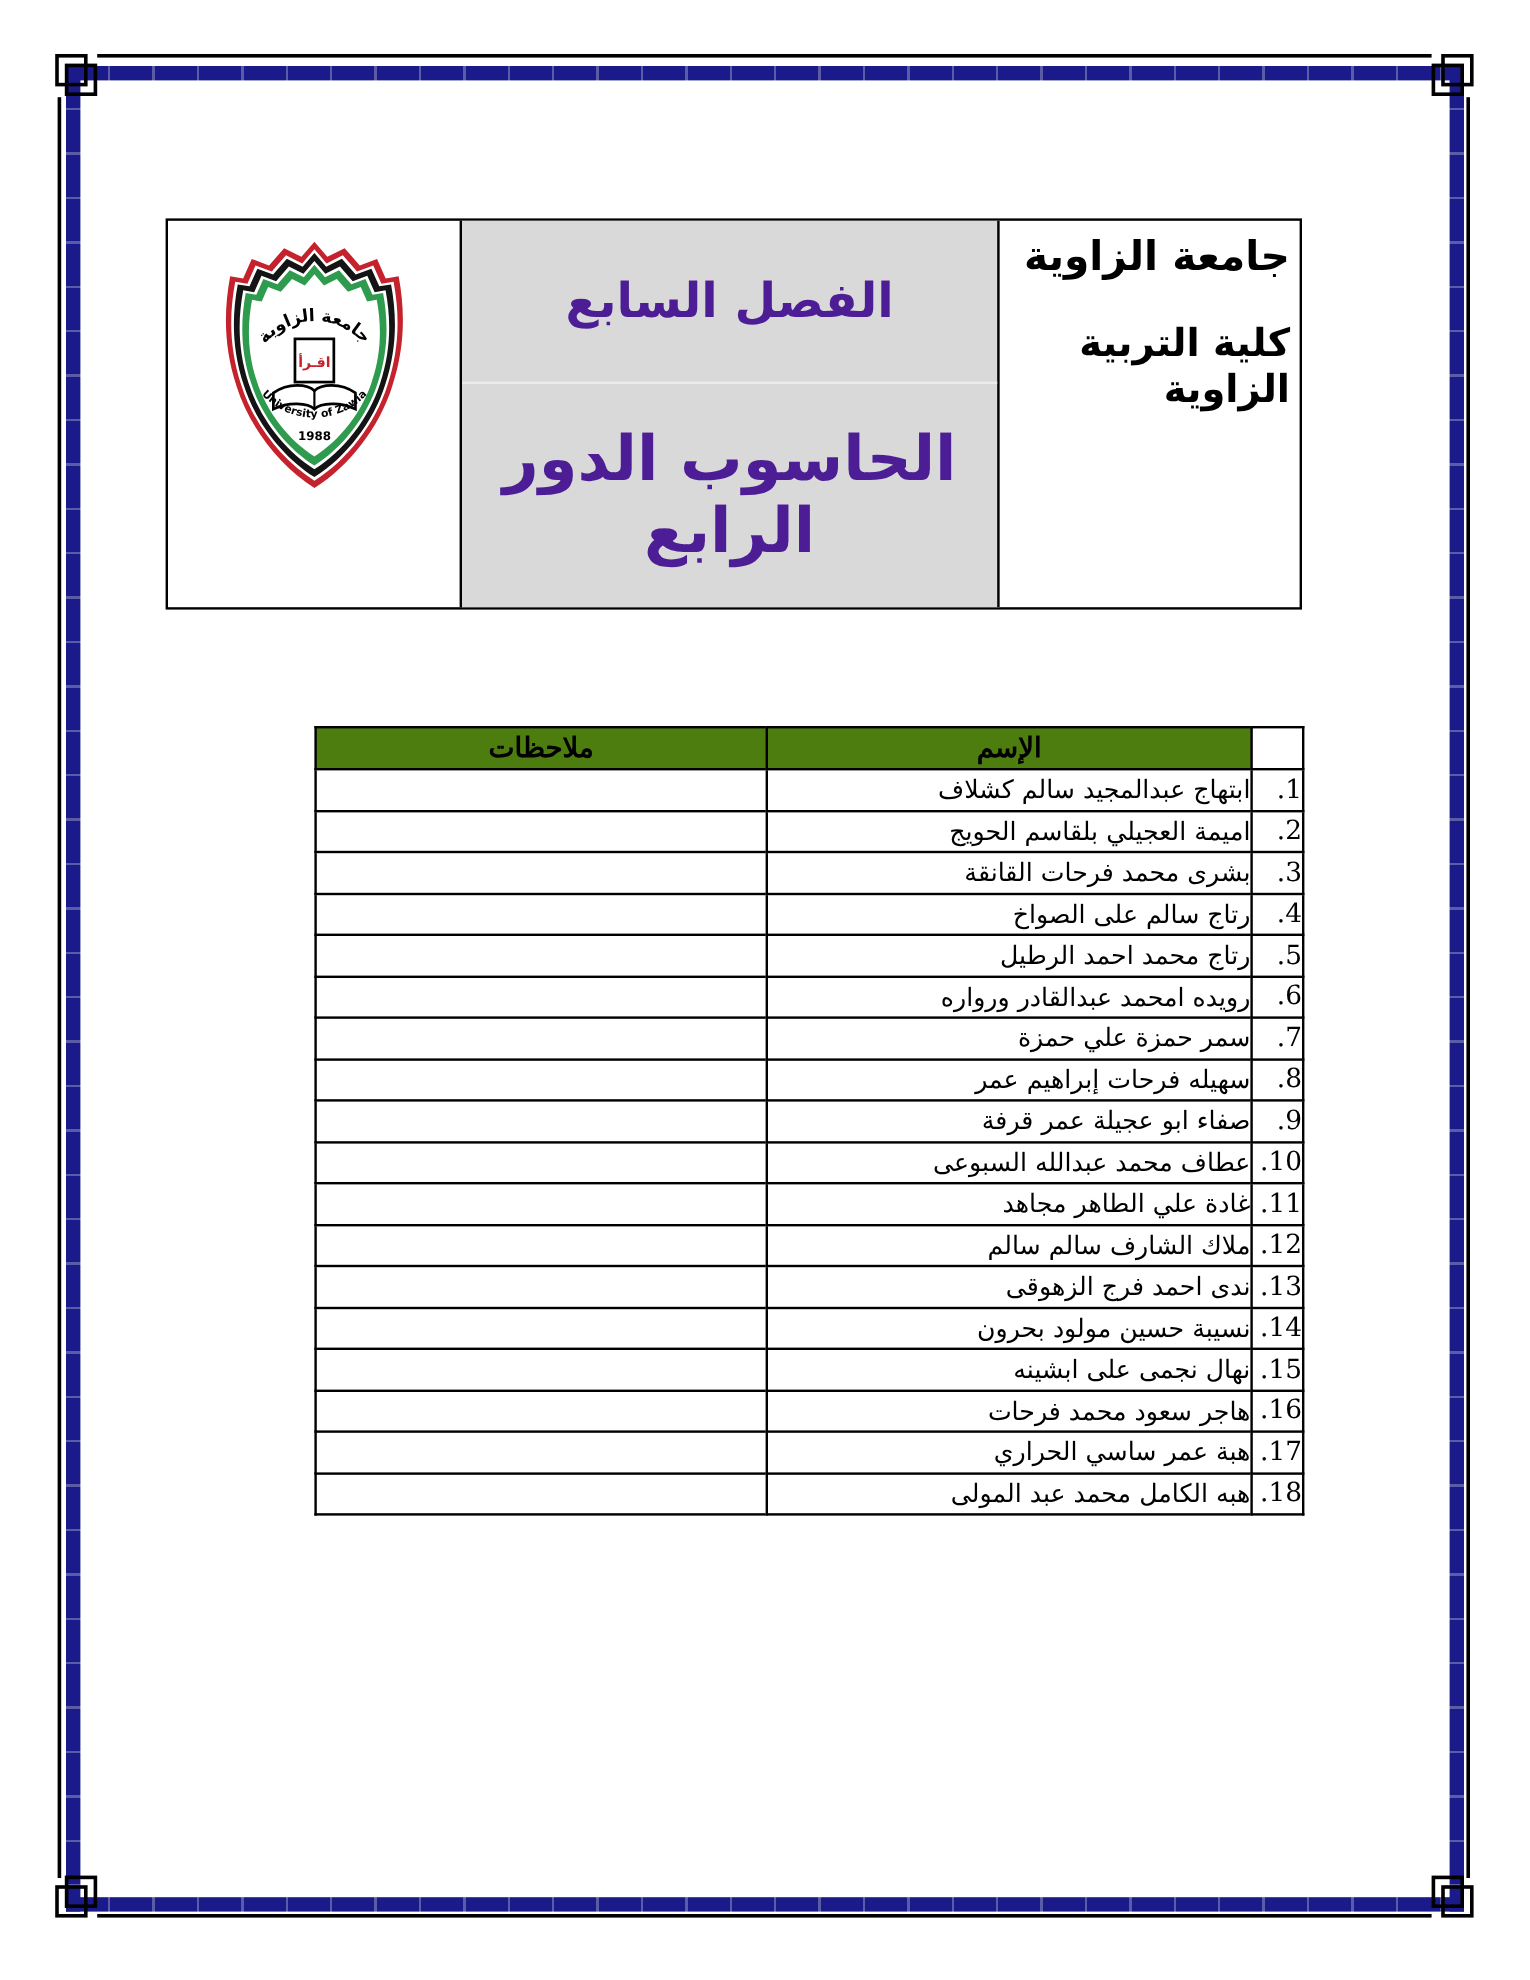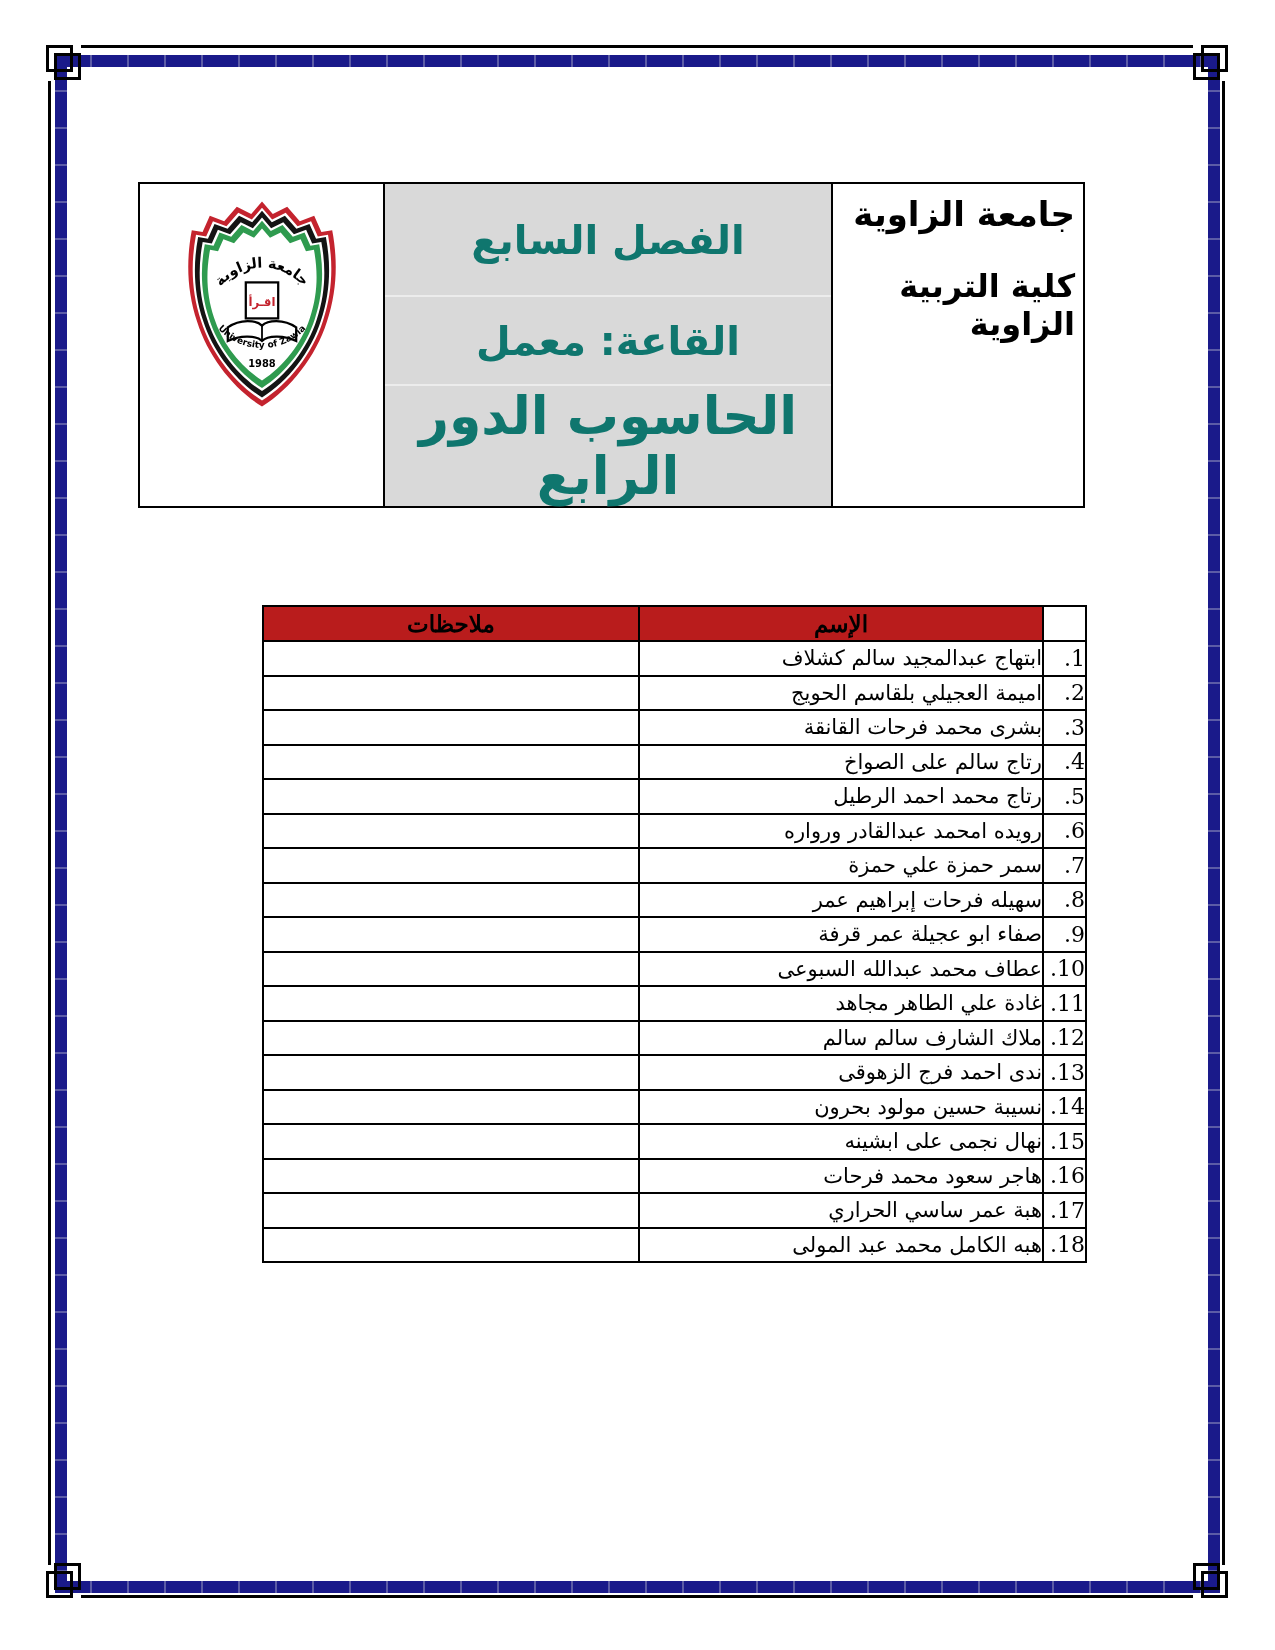--- a/index.html
+++ b/index.html
@@ -23,38 +23,38 @@
      background:repeating-linear-gradient(180deg,#1a1a8a 0 35px,#5c5ca6 35px 37px);}
   .csq{position:absolute;width:21px;height:21px;border:3px solid #000;}
 
   
   .header-table{position:absolute;left:138px;top:182px;width:947px;height:326px;
     border:2px solid #000;display:flex;box-sizing:border-box;background:#fff;}
   .h-cell{box-sizing:border-box;height:100%;}
   .logo-cell{width:245px;border-right:2px solid #000;display:flex;justify-content:center;align-items:flex-start;padding-top:12px;}
   .mid-cell{width:448px;border-right:2px solid #000;background:#d9d9d9;display:flex;flex-direction:column;}
   .mid-block{display:flex;align-items:center;justify-content:center;text-align:center;
-    font-weight:bold;font-size:40px;color:#0f766e;direction:rtl;}
+    font-weight:bold;font-size:40px;color:#4c1d95;direction:rtl;}
   .mb1{height:134px;border-bottom:2px solid #ececec;}
   .mb2{height:104px;border-bottom:2px solid #ececec;}
   .mb3{flex:1;font-size:52px;}
   .uni-cell{flex:1;direction:rtl;text-align:right;padding:10px 8px 0 4px;}
   .uni-l1{font-weight:bold;font-size:34px;line-height:1.2;}
   .uni-l2{font-weight:bold;font-size:32px;margin-top:32px;line-height:1.2;text-align:right;}
   .uni-l3{font-weight:bold;font-size:27px;margin-top:20px;line-height:1.2;}
 
   
   table.names{position:absolute;left:262px;top:605px;width:823px;direction:rtl;
     border-collapse:collapse;table-layout:fixed;
     font-family:"DejaVu Serif","Liberation Serif",serif;}
   table.names th,table.names td{border:2px solid #000;padding:0;vertical-align:middle;}
   table.names thead tr{height:35px;}
   table.names tbody tr{height:34.5px;}
   th.h-num{background:#fff;}
-  th.h-name,th.h-notes{background:#b91c1c;font-weight:bold;font-size:23px;text-align:center;}
+  th.h-name,th.h-notes{background:#4d7c0f;font-weight:bold;font-size:23px;text-align:center;}
   td.c-num{font-size:22px;text-align:right;padding:0 4px;}
   td.c-name{font-size:21px;text-align:right;padding:0 12px 0 4px;white-space:nowrap;}
   td.c-notes{font-size:21px;}
 </style>
 </head>
 <body>
 
 <div class="page">
 
   <div class="bline bl-top"></div>
@@ -101,21 +101,20 @@
         <line x1="100" y1="144" x2="100" y2="161" stroke="#000" stroke-width="2"></line>
         <text font-size="10" font-weight="bold" fill="#000">
           <textPath href="#arcBottom" startOffset="50%" text-anchor="middle">University of Zawia</textPath>
         </text>
         <text x="100" y="190" text-anchor="middle" font-size="11" font-weight="bold" fill="#000">1988</text>
       </svg>
     </div>
 
     <div class="h-cell mid-cell">
       <div class="mid-block mb1">الفصل السابع</div>
-      <div class="mid-block mb2">القاعة: معمل</div>
       <div class="mid-block mb3">الحاسوب الدور الرابع</div>
     </div>
 
     <div class="h-cell uni-cell">
       <div class="uni-l1">جامعة الزاوية</div>
       <div class="uni-l2">كلية التربية الزاوية</div>
     </div>
   </div>
 
   <table class="names">

